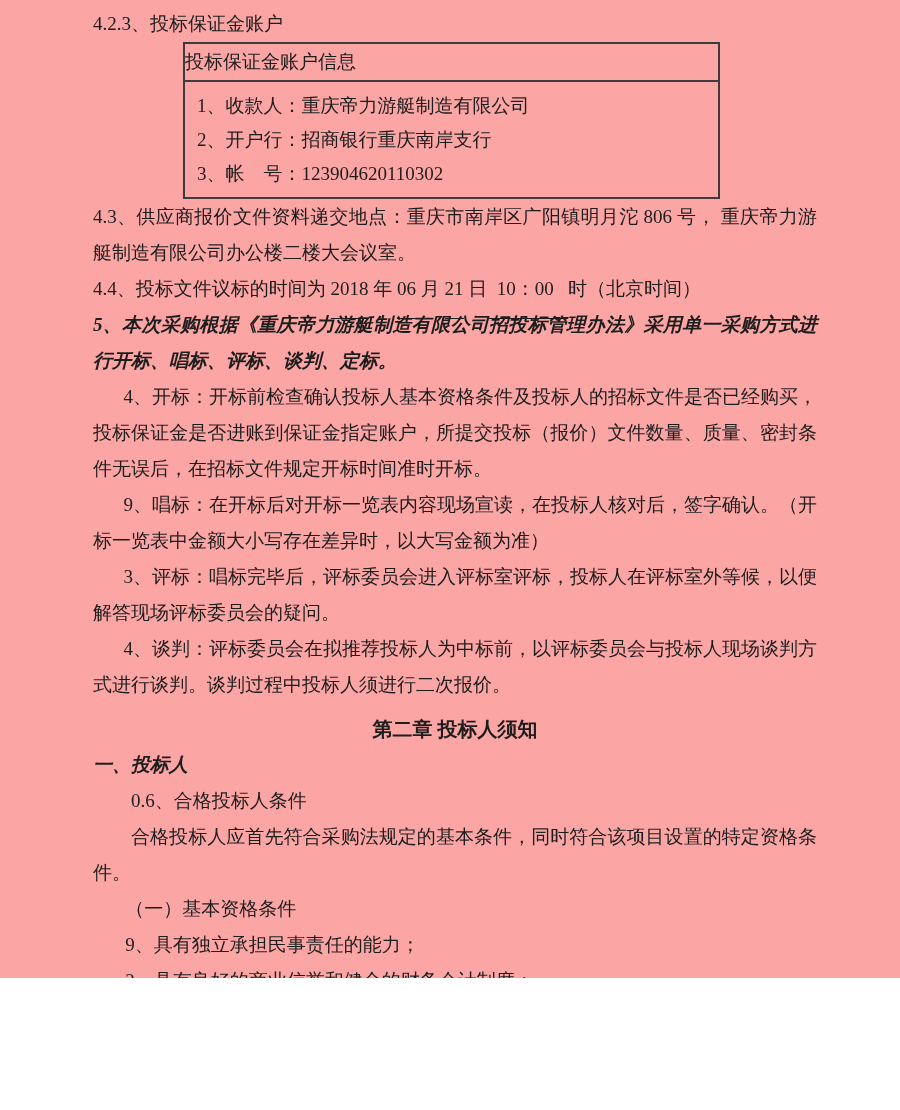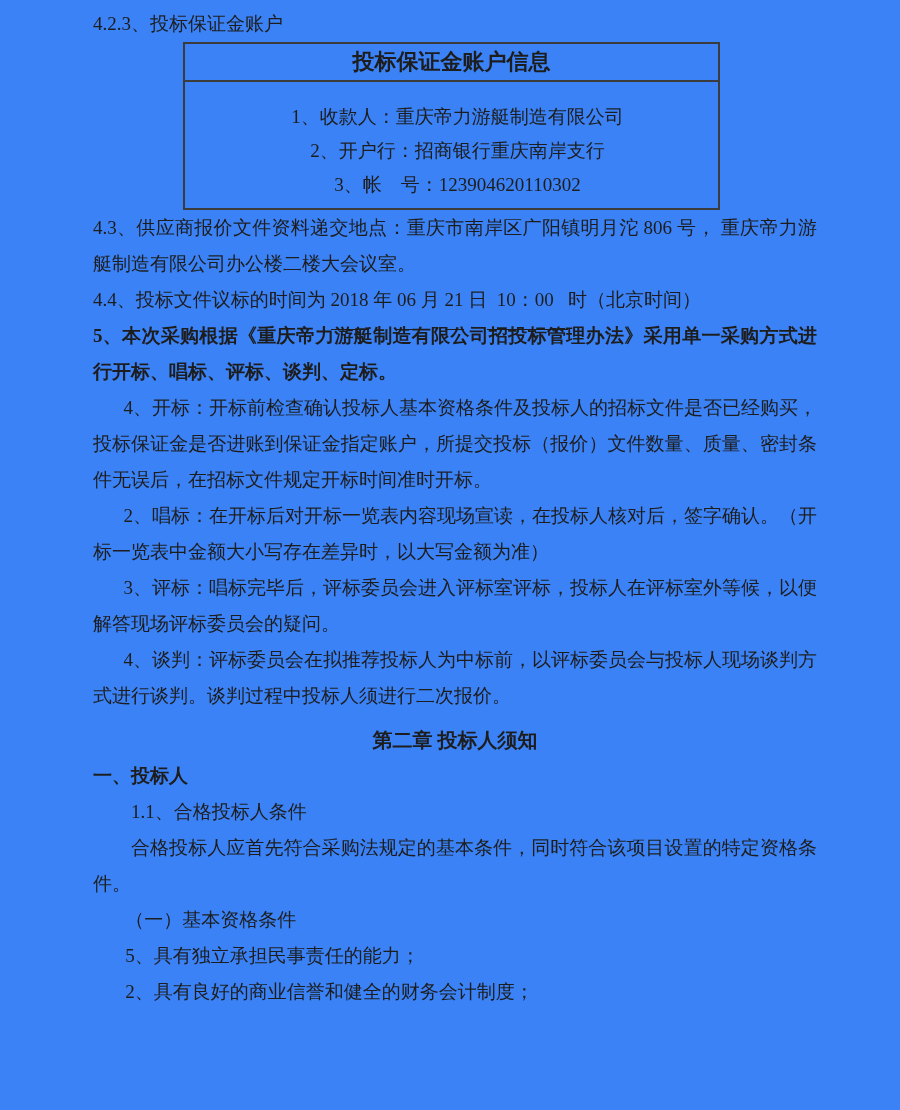--- a/index.html
+++ b/index.html
@@ -9,62 +9,61 @@
   }
   body {
     width: 900px;
     height: 1110px;
     font-family: "Liberation Serif", "DejaVu Serif", serif;
     color: #1d1d1d;
   }
   .doc {
     position: relative;
     width: 900px;
-    height: 1110px;
+    height: 978px;
     overflow: hidden;
-    background: #3b82f6;
+    background: #fca5a5;
   }
   .content {
     position: absolute;
     left: 93px;
     top: 8px;
     width: 724px;
   }
   .para {
     margin: 0;
     font-size: 19px;
     line-height: 36px;
     text-align: justify;
   }
   .first-line {
     line-height: 32px;
   }
   .mt4 { }
-  .bold { font-weight: bold; }
+  .bold { font-weight: bold; font-style: italic; }
   .indent { text-indent: 1.6em; }
   .indent2 { text-indent: 2em; }
   .indent17 { text-indent: 1.7em; }
   
   .deposit-table {
     margin: 2px 0 0 90px;
     width: 537px;
     border: 2px solid #3c3c3c;
     box-sizing: border-box;
   }
   .t-header {
     height: 36px;
     line-height: 36px;
-    text-align: center;
-    font-weight: bold;
-    font-size: 22px;
+    text-align: left;
+    font-weight: normal;
+    font-size: 19px;
     border-bottom: 2px solid #3c3c3c;
   }
   .t-body {
-    padding: 18px 0 6px 12px;
-    text-align: center;
+    padding: 7px 0 6px 12px;
   }
   .t-row {
     font-size: 19px;
     line-height: 34px;
     height: 34px;
     white-space: pre;
   }
   
   .seg { white-space: pre; }
   .u {
@@ -97,27 +96,27 @@
       </div>
     </div>
 
     <p class="para mt4">4.3、供应商报价文件资料递交地点：重庆市南岸区广阳镇明月沱 806 号，  重庆帝力游艇制造有限公司办公楼二楼大会议室。</p>
 
     <p class="para"><span class="seg">4.4、投标文件议标的时间为 </span><span class="u">2018</span><span class="seg"> 年 </span><span class="u">06</span><span class="seg"> 月 </span><span class="u">21</span><span class="seg"> 日</span><span class="u">  10：00   </span><span class="seg">时（北京时间）</span></p>
 
     <p class="para bold">5、本次采购根据《重庆帝力游艇制造有限公司招投标管理办法》采用单一采购方式进行开标、唱标、评标、谈判、定标。</p>
 
     <p class="para indent">4、开标：开标前检查确认投标人基本资格条件及投标人的招标文件是否已经购买，投标保证金是否进账到保证金指定账户，所提交投标（报价）文件数量、质量、密封条件无误后，在招标文件规定开标时间准时开标。</p>
-    <p class="para indent">2、唱标：在开标后对开标一览表内容现场宣读，在投标人核对后，签字确认。（开标一览表中金额大小写存在差异时，以大写金额为准）</p>
+    <p class="para indent">9、唱标：在开标后对开标一览表内容现场宣读，在投标人核对后，签字确认。（开标一览表中金额大小写存在差异时，以大写金额为准）</p>
     <p class="para indent">3、评标：唱标完毕后，评标委员会进入评标室评标，投标人在评标室外等候，以便解答现场评标委员会的疑问。</p>
     <p class="para indent">4、谈判：评标委员会在拟推荐投标人为中标前，以评标委员会与投标人现场谈判方式进行谈判。谈判过程中投标人须进行二次报价。</p>
 
     <p class="para chapter-heading">第二章 投标人须知</p>
 
     <p class="para bold">一、投标人</p>
-    <p class="para indent2">1.1、合格投标人条件</p>
+    <p class="para indent2">0.6、合格投标人条件</p>
     <p class="para indent2">合格投标人应首先符合采购法规定的基本条件，同时符合该项目设置的特定资格条件。</p>
     <p class="para indent17">（一）基本资格条件</p>
-    <p class="para indent17">5、具有独立承担民事责任的能力；</p>
+    <p class="para indent17">9、具有独立承担民事责任的能力；</p>
     <p class="para indent17">2、具有良好的商业信誉和健全的财务会计制度；</p>
 
   </div>
 </div>
 
 </body></html>

